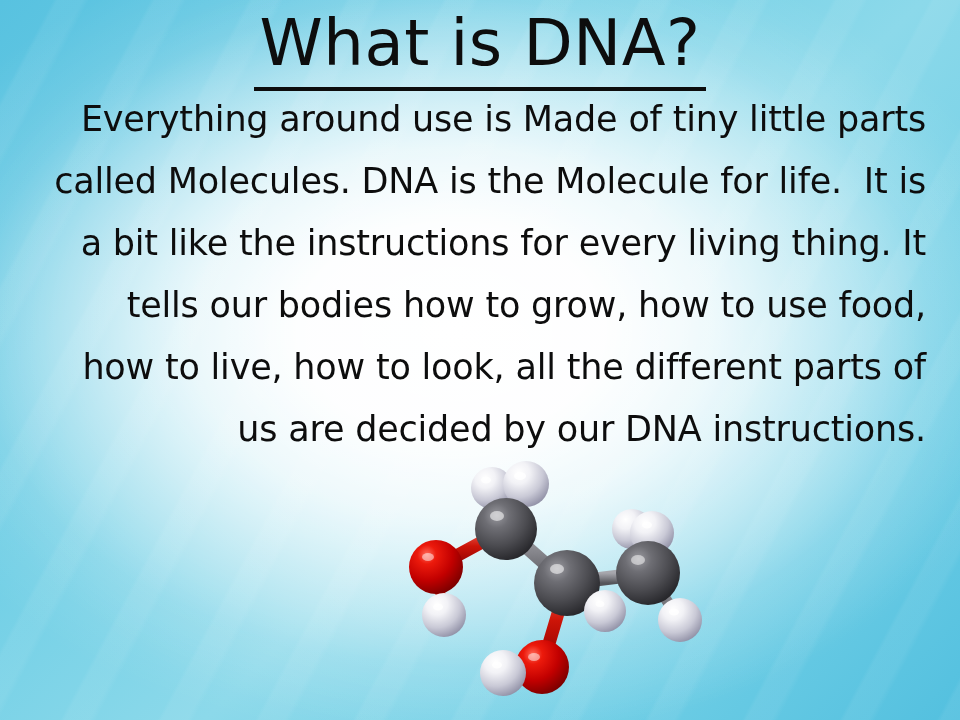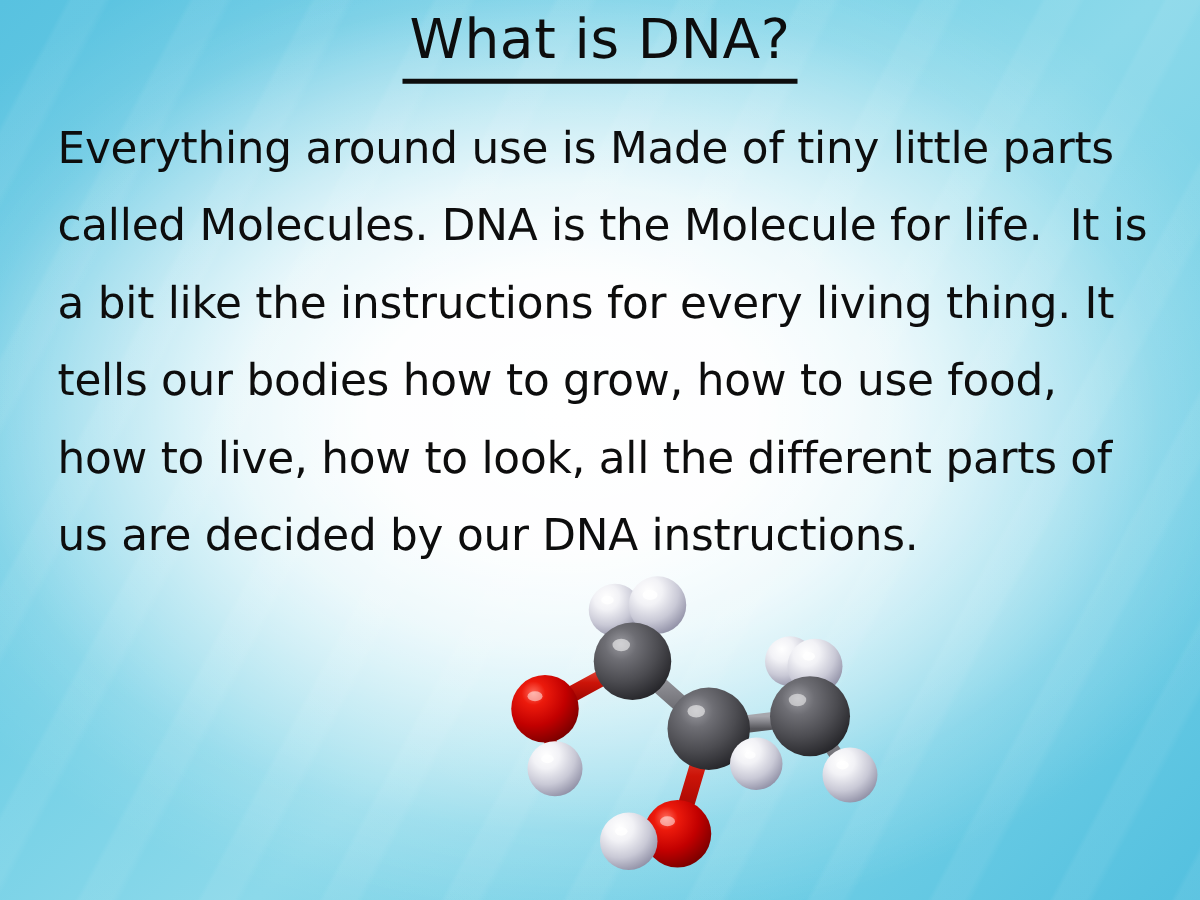--- a/index.html
+++ b/index.html
@@ -60,21 +60,21 @@
   }
 
   
   .title {
     position: absolute;
     top: 6px;
     left: 0;
     width: 960px;
     text-align: center;
     font-family: "DejaVu Sans", sans-serif;
-    font-size: 44px;
+    font-size: 64px;
     font-weight: 400;
     letter-spacing: 0.5px;
     color: #0d0d0d;
     line-height: 1.18;
   }
   .title-inner {
     display: inline-block;
     border-bottom: 4px solid #0d0d0d;
     padding: 0 6px 5px 6px;
   }
@@ -85,20 +85,21 @@
     top: 88px;
     left: 46px;
     width: 880px;
     font-family: "DejaVu Sans", sans-serif;
     font-size: 35px;
     font-weight: 400;
     color: #0d0d0d;
     line-height: 62px;
     letter-spacing: -0.2px;
     white-space: pre-wrap;
+    text-align: right;
   }
 
   
   .molecule {
     position: absolute;
     left: 400px;
     top: 455px;
     width: 330px;
     height: 265px;
   }

